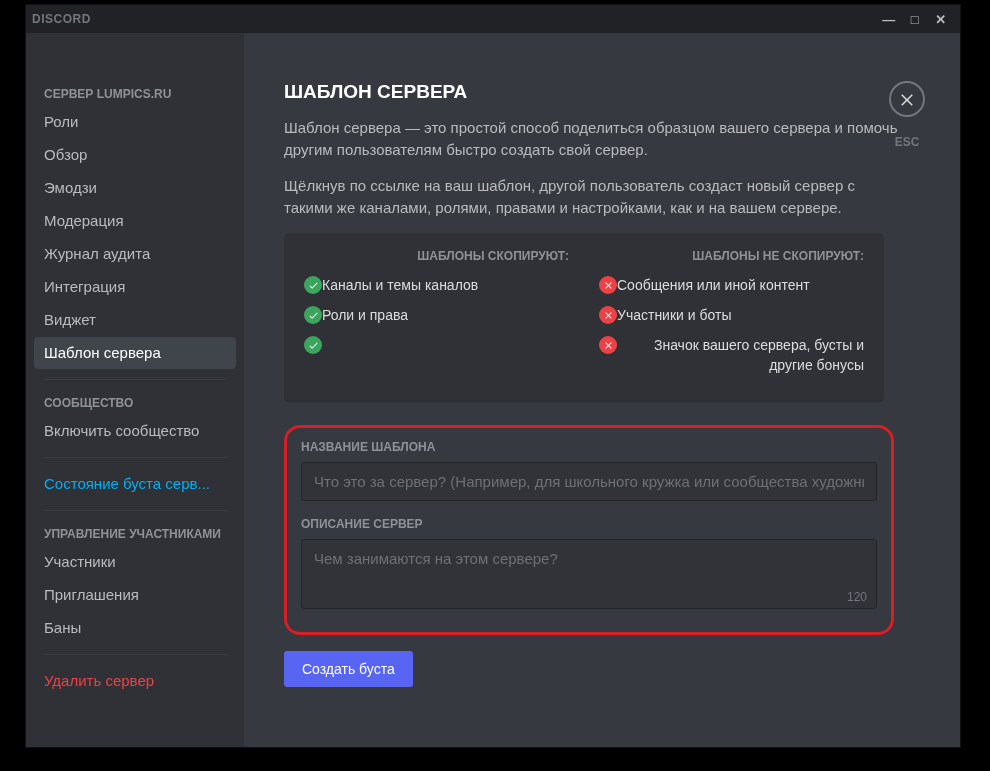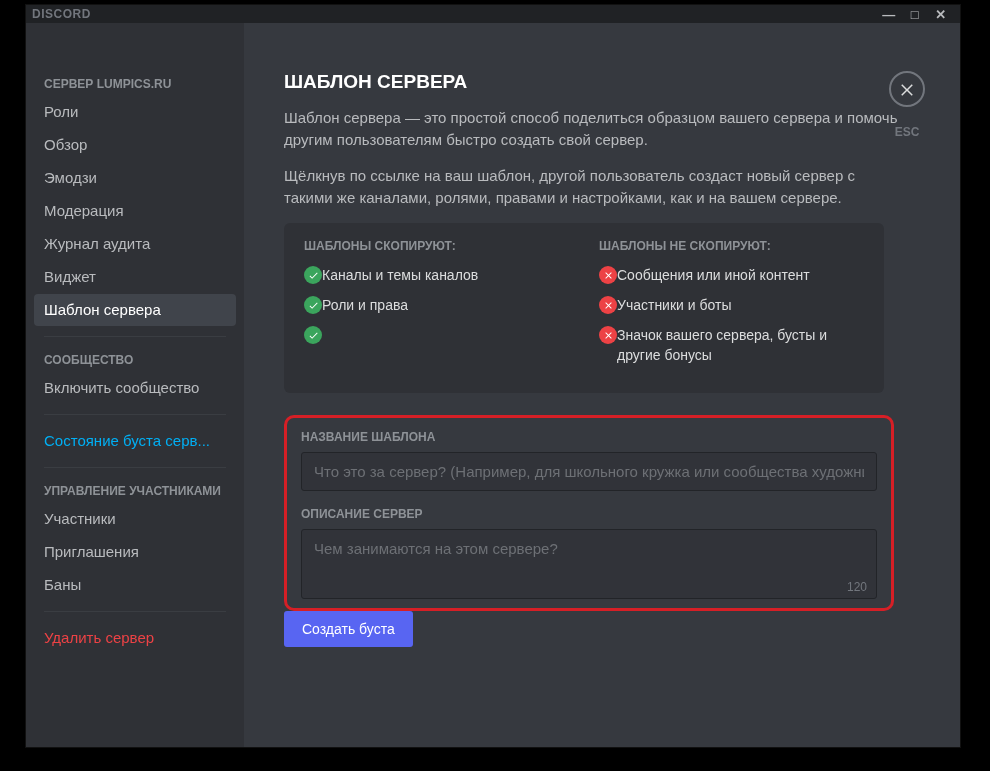--- a/index.html
+++ b/index.html
@@ -13,21 +13,21 @@
   .window {
     position: absolute;
     left: 25px; top: 4px;
     width: 936px; height: 744px;
     background: #36393f;
     display: flex;
     flex-direction: column;
     border: 1px solid #111;
   }
   .titlebar {
-    height: 18px;
+    height: 28px;
     background: #202225;
     display: flex;
     align-items: center;
     padding: 0 6px;
     color: #72767d;
     font-size: 12px;
     font-weight: 700;
     letter-spacing: 0.5px;
   }
   .titlebar .spacer { flex: 1; }
@@ -109,21 +109,21 @@
   }
   .copybox {
     background: #2f3136;
     border-radius: 6px;
     padding: 16px 20px 18px;
     display: flex;
     gap: 30px;
     margin-bottom: 22px;
     max-width: 600px;
   }
-  .copycol { flex: 1; }
+  .copycol { flex: 1; text-align: right; }
   .copycol-header {
     color: #8e9297;
     font-size: 12px;
     font-weight: 700;
     margin-bottom: 12px;
   }
   .copyrow {
     display: flex;
     align-items: flex-start;
     color: #dcddde;
@@ -136,23 +136,24 @@
     flex: 0 0 18px;
     display: flex; align-items: center; justify-content: center;
     margin-top: 1px;
   }
   .ic svg { width: 11px; height: 11px; fill: #fff; }
   .ic.ok { background: #3ba55d; }
   .ic.no { background: #ed4245; }
   .form-box {
     position: relative;
     max-width: 610px;
-    padding: 12px 14px 6px;
+    padding: 12px 14px 20px;
     border: 3px solid #d61f26;
-    border-radius: 10px;
+    border-radius: 16px;
+    margin-bottom: 16px;
   }
   .field-label {
     color: #8e9297;
     font-size: 12px;
     font-weight: 700;
     margin-bottom: 8px;
   }
   .text-input {
     width: 100%;
     background: #313339;
@@ -199,20 +200,21 @@
   </div>
 
   <div class="body">
     <div class="sidebar">
       <div class="side-section-header">СЕРВЕР LUMPICS.RU</div>
       <div class="side-item">Роли</div>
       <div class="side-item">Обзор</div>
       <div class="side-item">Эмодзи</div>
       <div class="side-item">Модерация</div>
       <div class="side-item">Журнал аудита</div>
+      <div class="side-item">Интеграция</div>
       <div class="side-item">Виджет</div>
       <div class="side-item active">Шаблон сервера</div>
 
       <div class="side-divider"></div>
 
       <div class="side-section-header">СООБЩЕСТВО</div>
       <div class="side-item">Включить сообщество</div>
 
       <div class="side-divider"></div>
 

